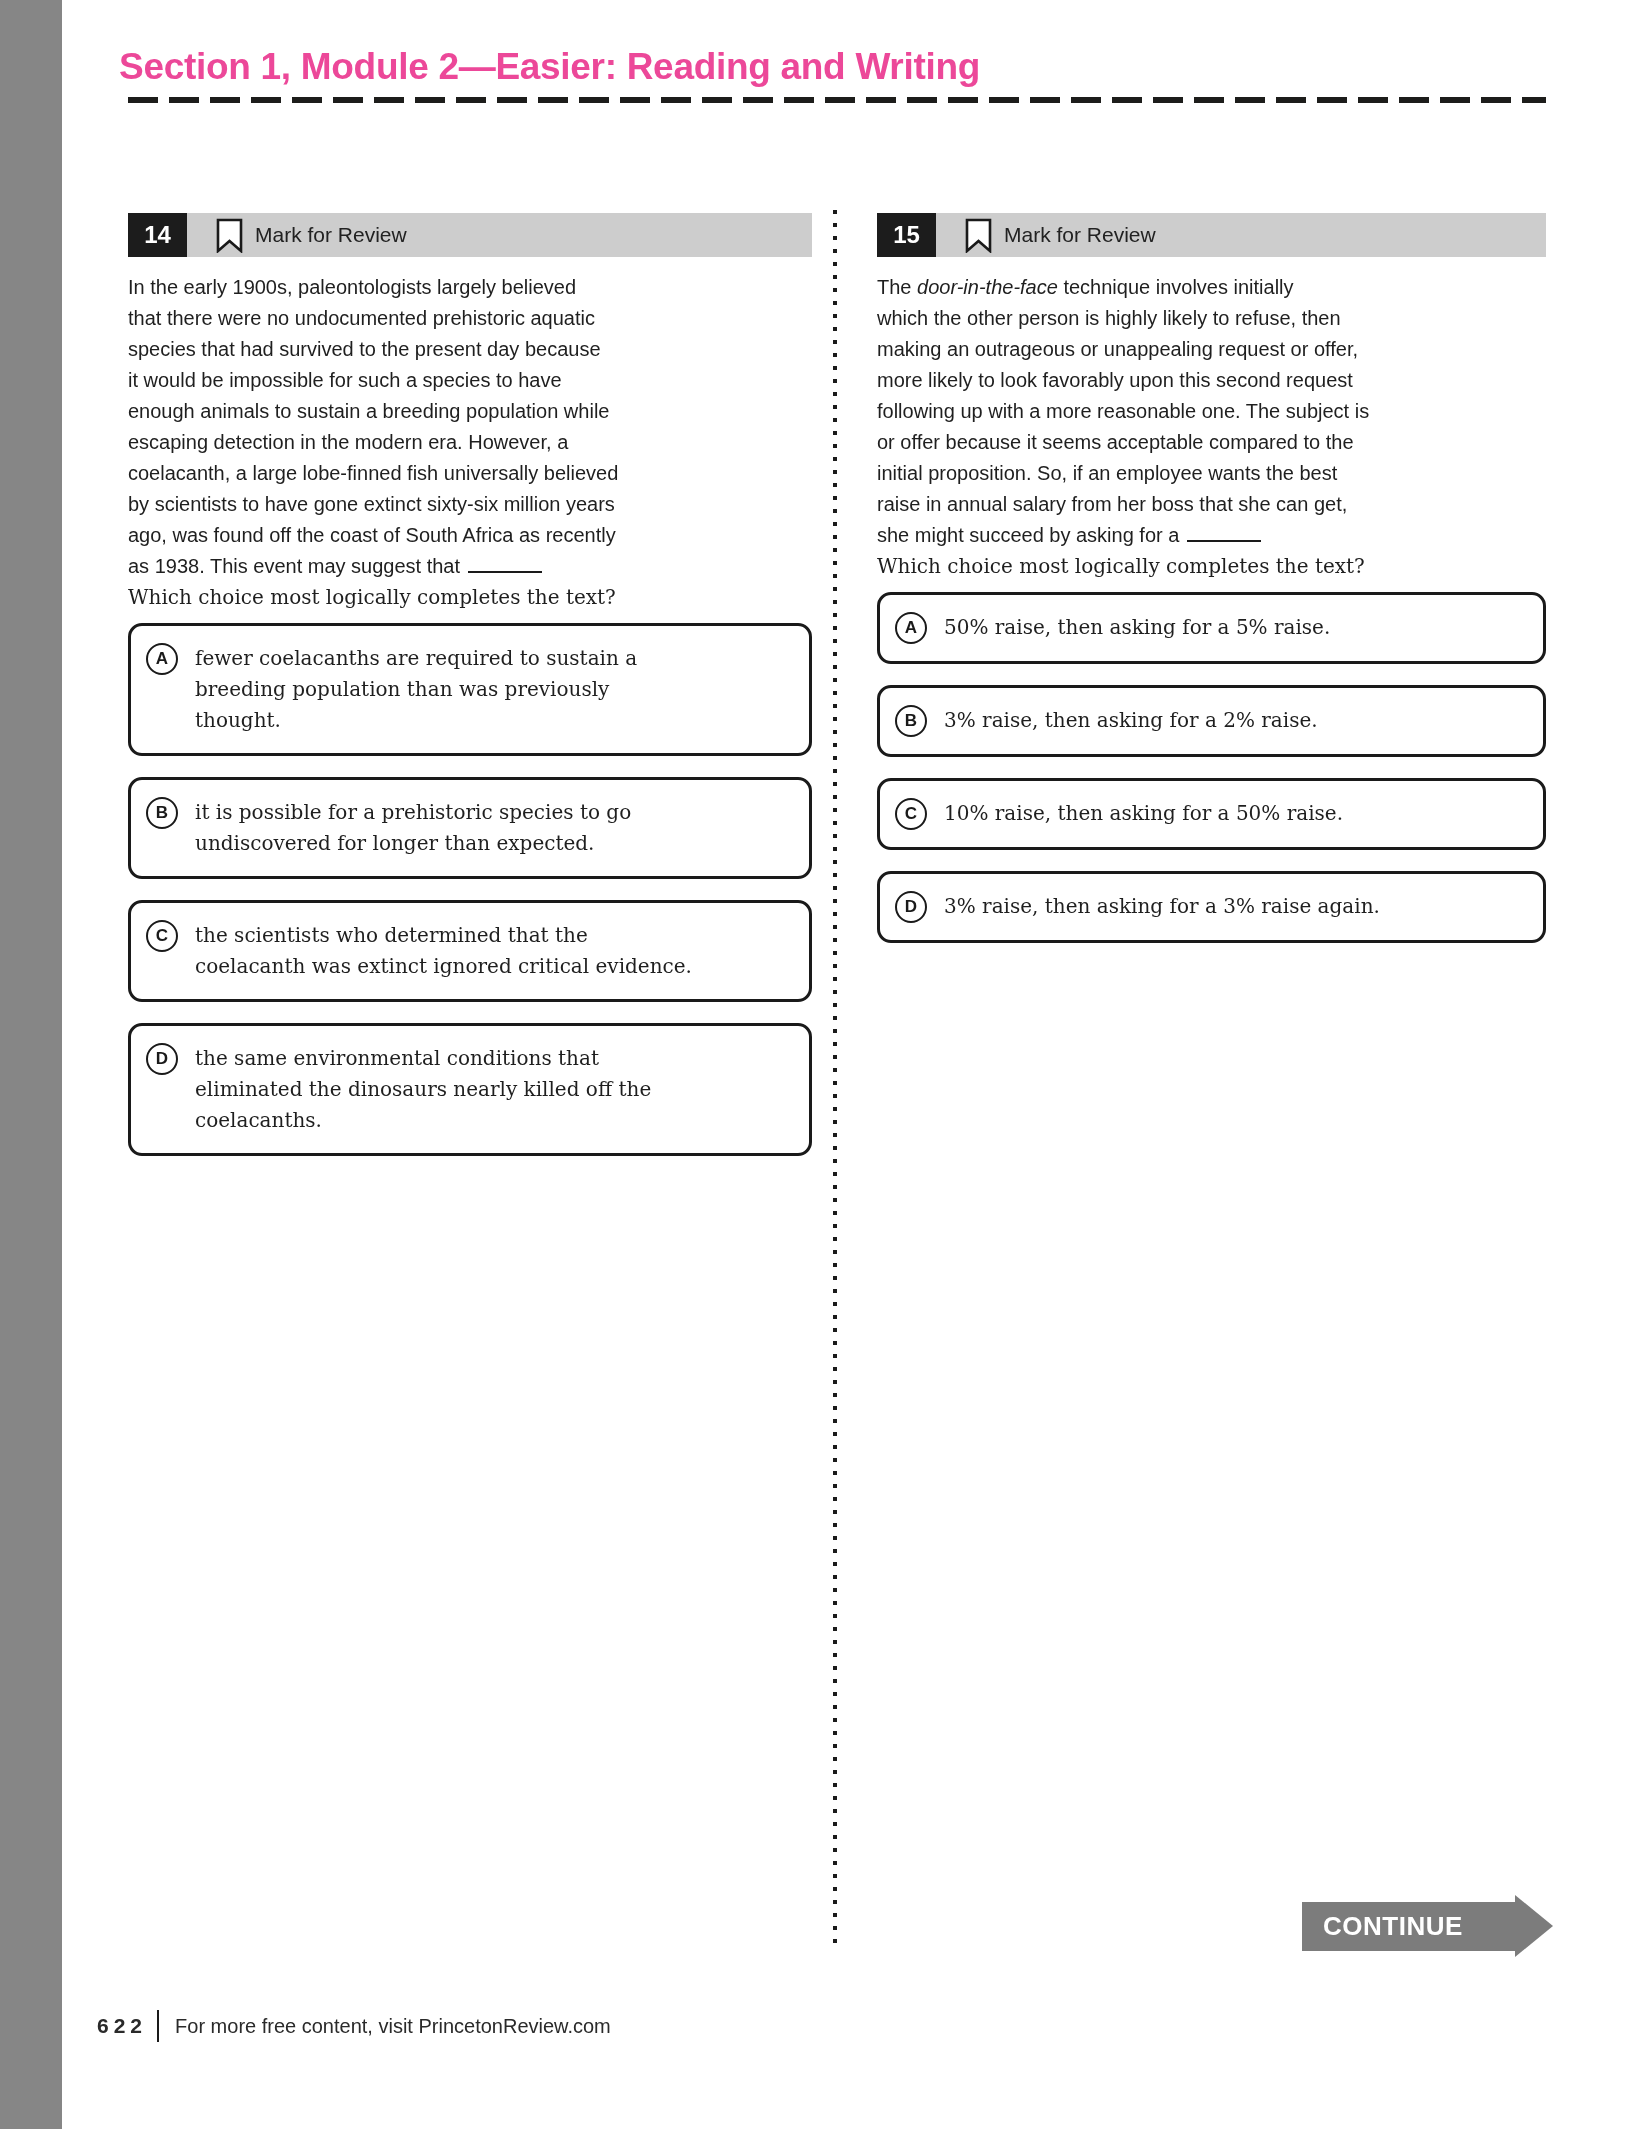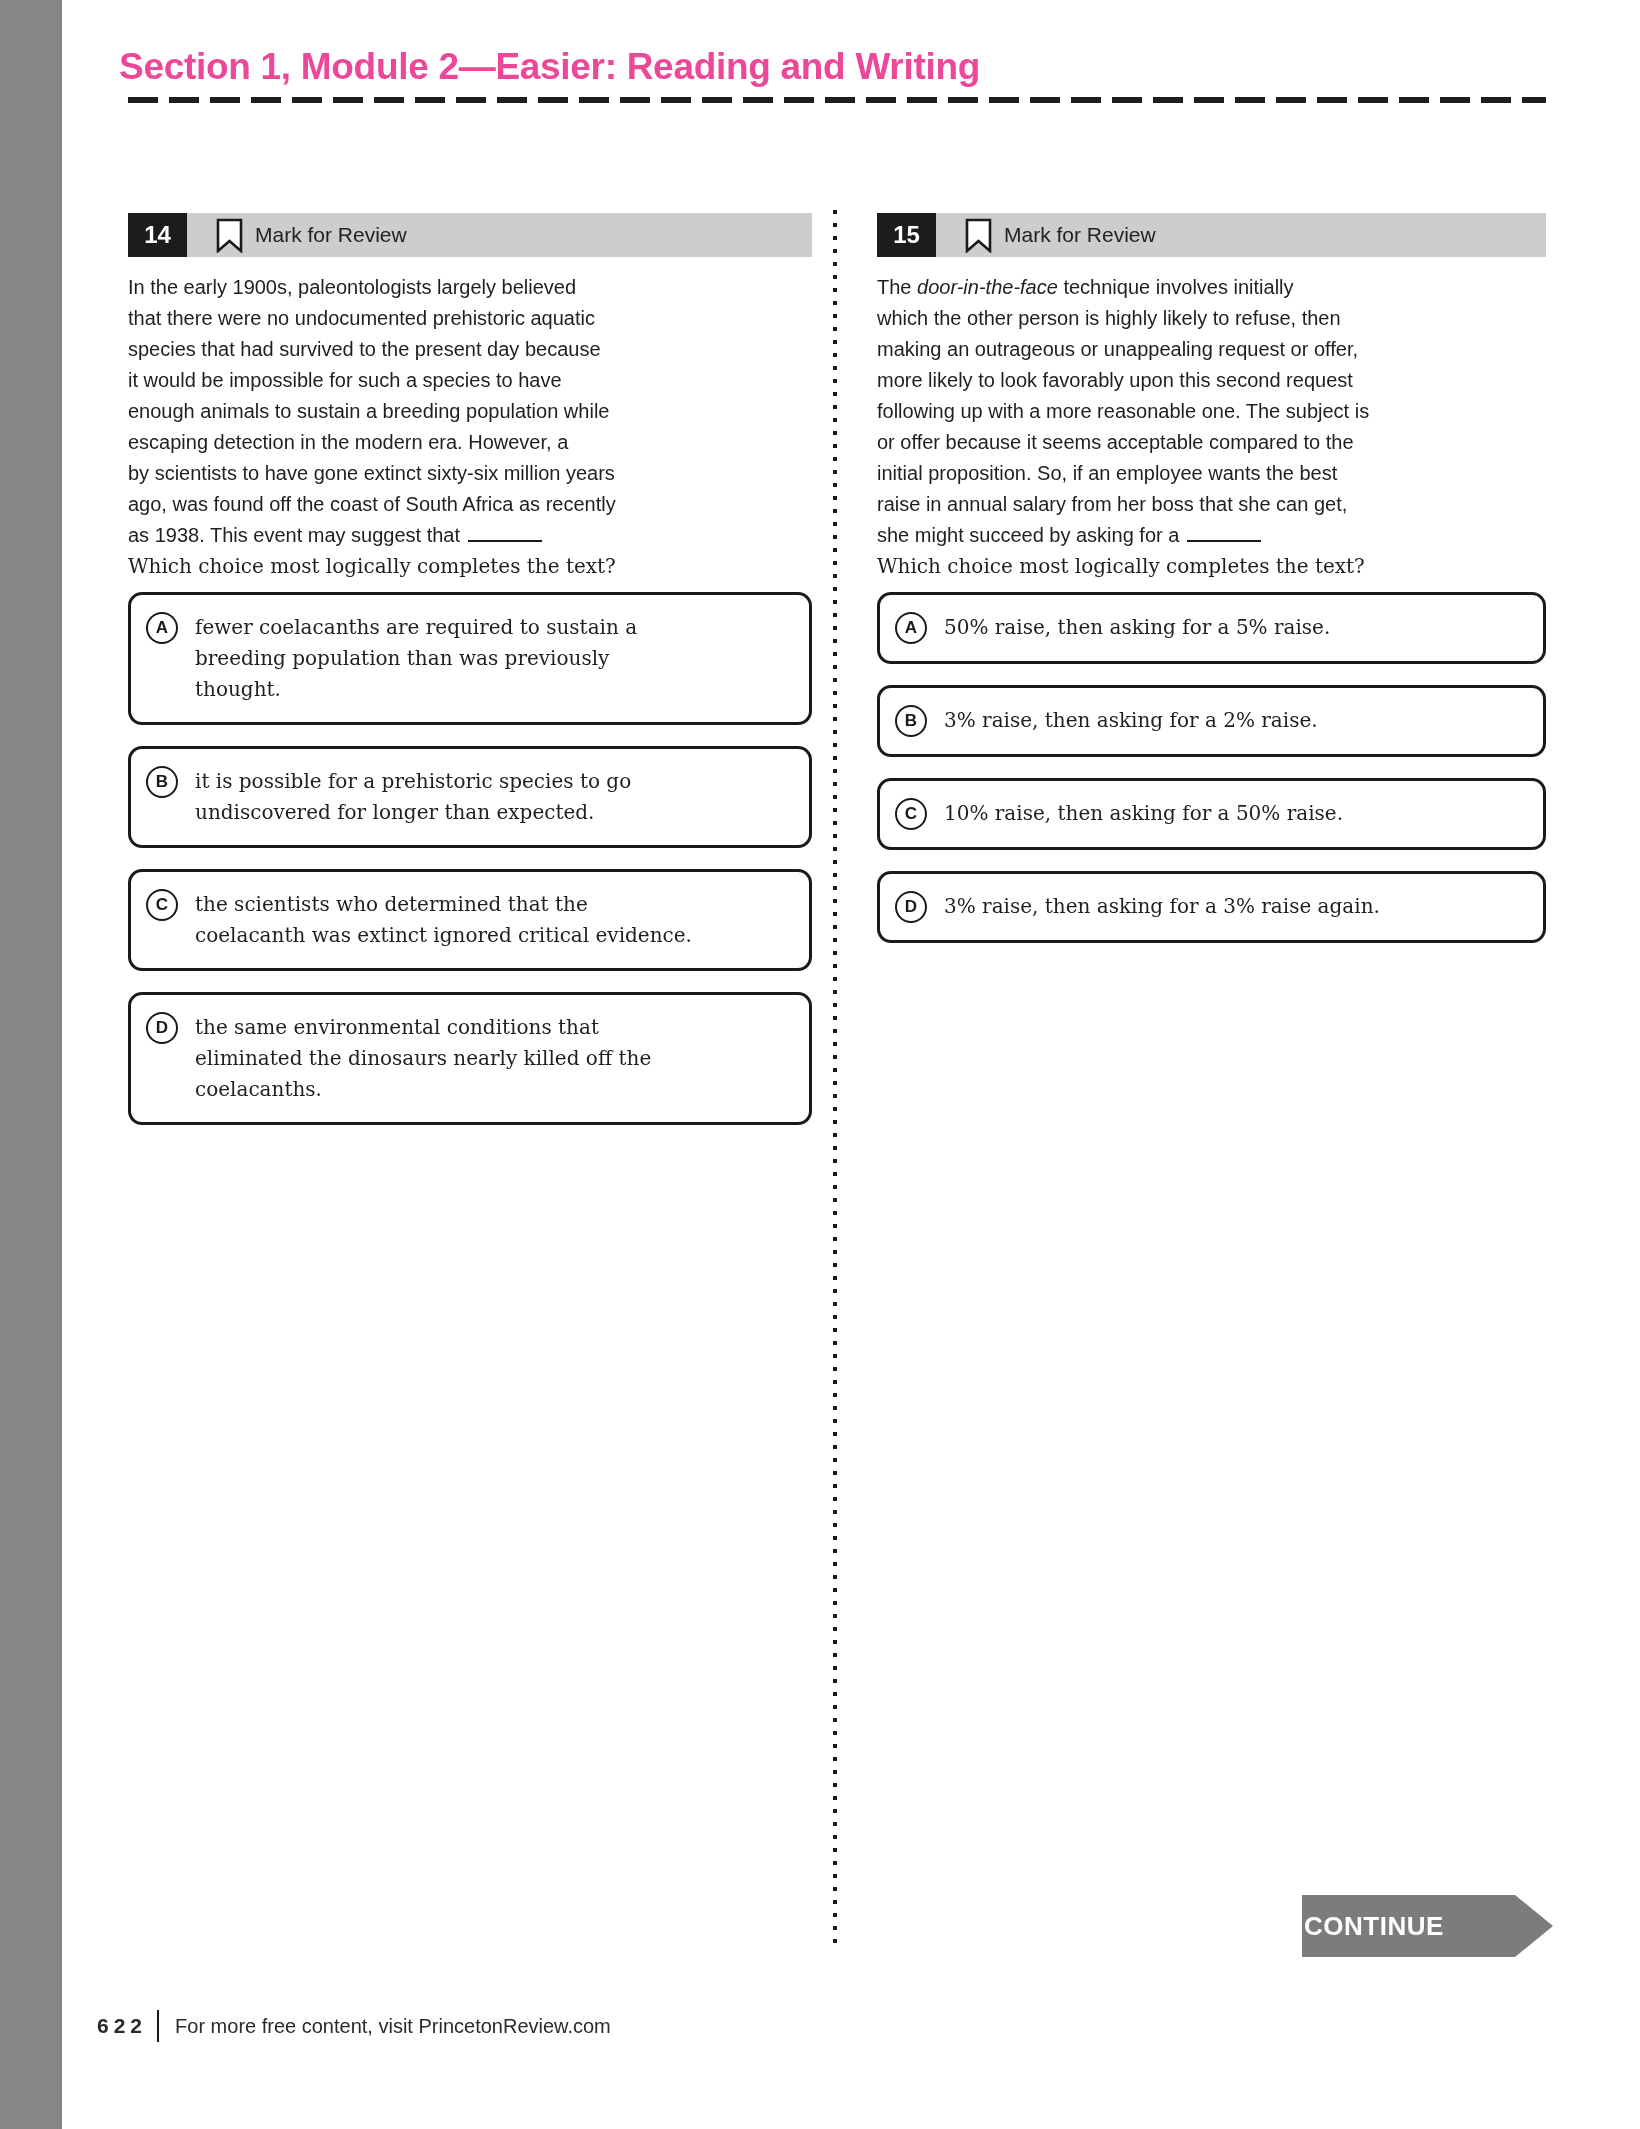--- a/index.html
+++ b/index.html
@@ -38,22 +38,22 @@
   .choices{margin-top:10px;}
   .choice{border:3px solid #1a1a1a;border-radius:14px;background:#ffffff;
           padding:17px 14px 17px 15px;margin-bottom:21px;
           display:flex;align-items:flex-start;}
   .letter{flex:0 0 auto;width:28px;height:28px;border:2.5px solid #1a1a1a;border-radius:50%;
           display:flex;align-items:center;justify-content:center;
           font-size:17px;font-weight:bold;color:#1a1a1a;margin-right:17px;}
   .ctext{font-family:"DejaVu Serif",serif;font-size:20px;line-height:31px;color:#1f1f1f;}
 
   .continue{position:absolute;left:1302px;top:1895px;display:flex;align-items:center;}
-  .cbar{width:213px;height:62px;background:#7c7c7c;color:#ffffff;
-        display:flex;align-items:center;padding-left:2px;box-sizing:border-box;
+  .cbar{width:213px;height:49px;background:#7c7c7c;color:#ffffff;
+        display:flex;align-items:center;padding-left:21px;box-sizing:border-box;
         font-size:26px;font-weight:bold;letter-spacing:0.5px;}
   .ctri{width:0;height:0;border-left:38px solid #7c7c7c;
         border-top:31px solid transparent;border-bottom:31px solid transparent;}
 
   .footer{position:absolute;left:97px;top:2010px;display:flex;align-items:center;color:#2a2a2a;}
   .pno{font-size:21px;font-weight:bold;letter-spacing:5px;}
   .fdiv{width:2px;height:32px;background:#1a1a1a;margin:0 16px 0 10px;}
   .ftext{font-size:20px;}
   .flink{color:#2a2a2a;cursor:pointer;}
 </style>
@@ -79,20 +79,21 @@
       <span class="mark">Mark for Review</span>
     </div>
 
     <div class="passage">
       <div class="pl">In the early 1900s, paleontologists largely believed</div>
       <div class="pl">that there were no undocumented prehistoric aquatic</div>
       <div class="pl">species that had survived to the present day because</div>
       <div class="pl">it would be impossible for such a species to have</div>
       <div class="pl">enough animals to sustain a breeding population while</div>
       <div class="pl">escaping detection in the modern era. However, a</div>
+      <div class="pl">coelacanth, a large lobe-finned fish universally believed</div>
       <div class="pl">by scientists to have gone extinct sixty-six million years</div>
       <div class="pl">ago, was found off the coast of South Africa as recently</div>
       <div class="pl"><span>as 1938. This event may suggest that</span><span class="blank"></span></div>
     </div>
 
     <div class="prompt">Which choice most logically completes the text?</div>
 
     <div class="choices">
       <div class="choice">
         <span class="letter">A</span>

